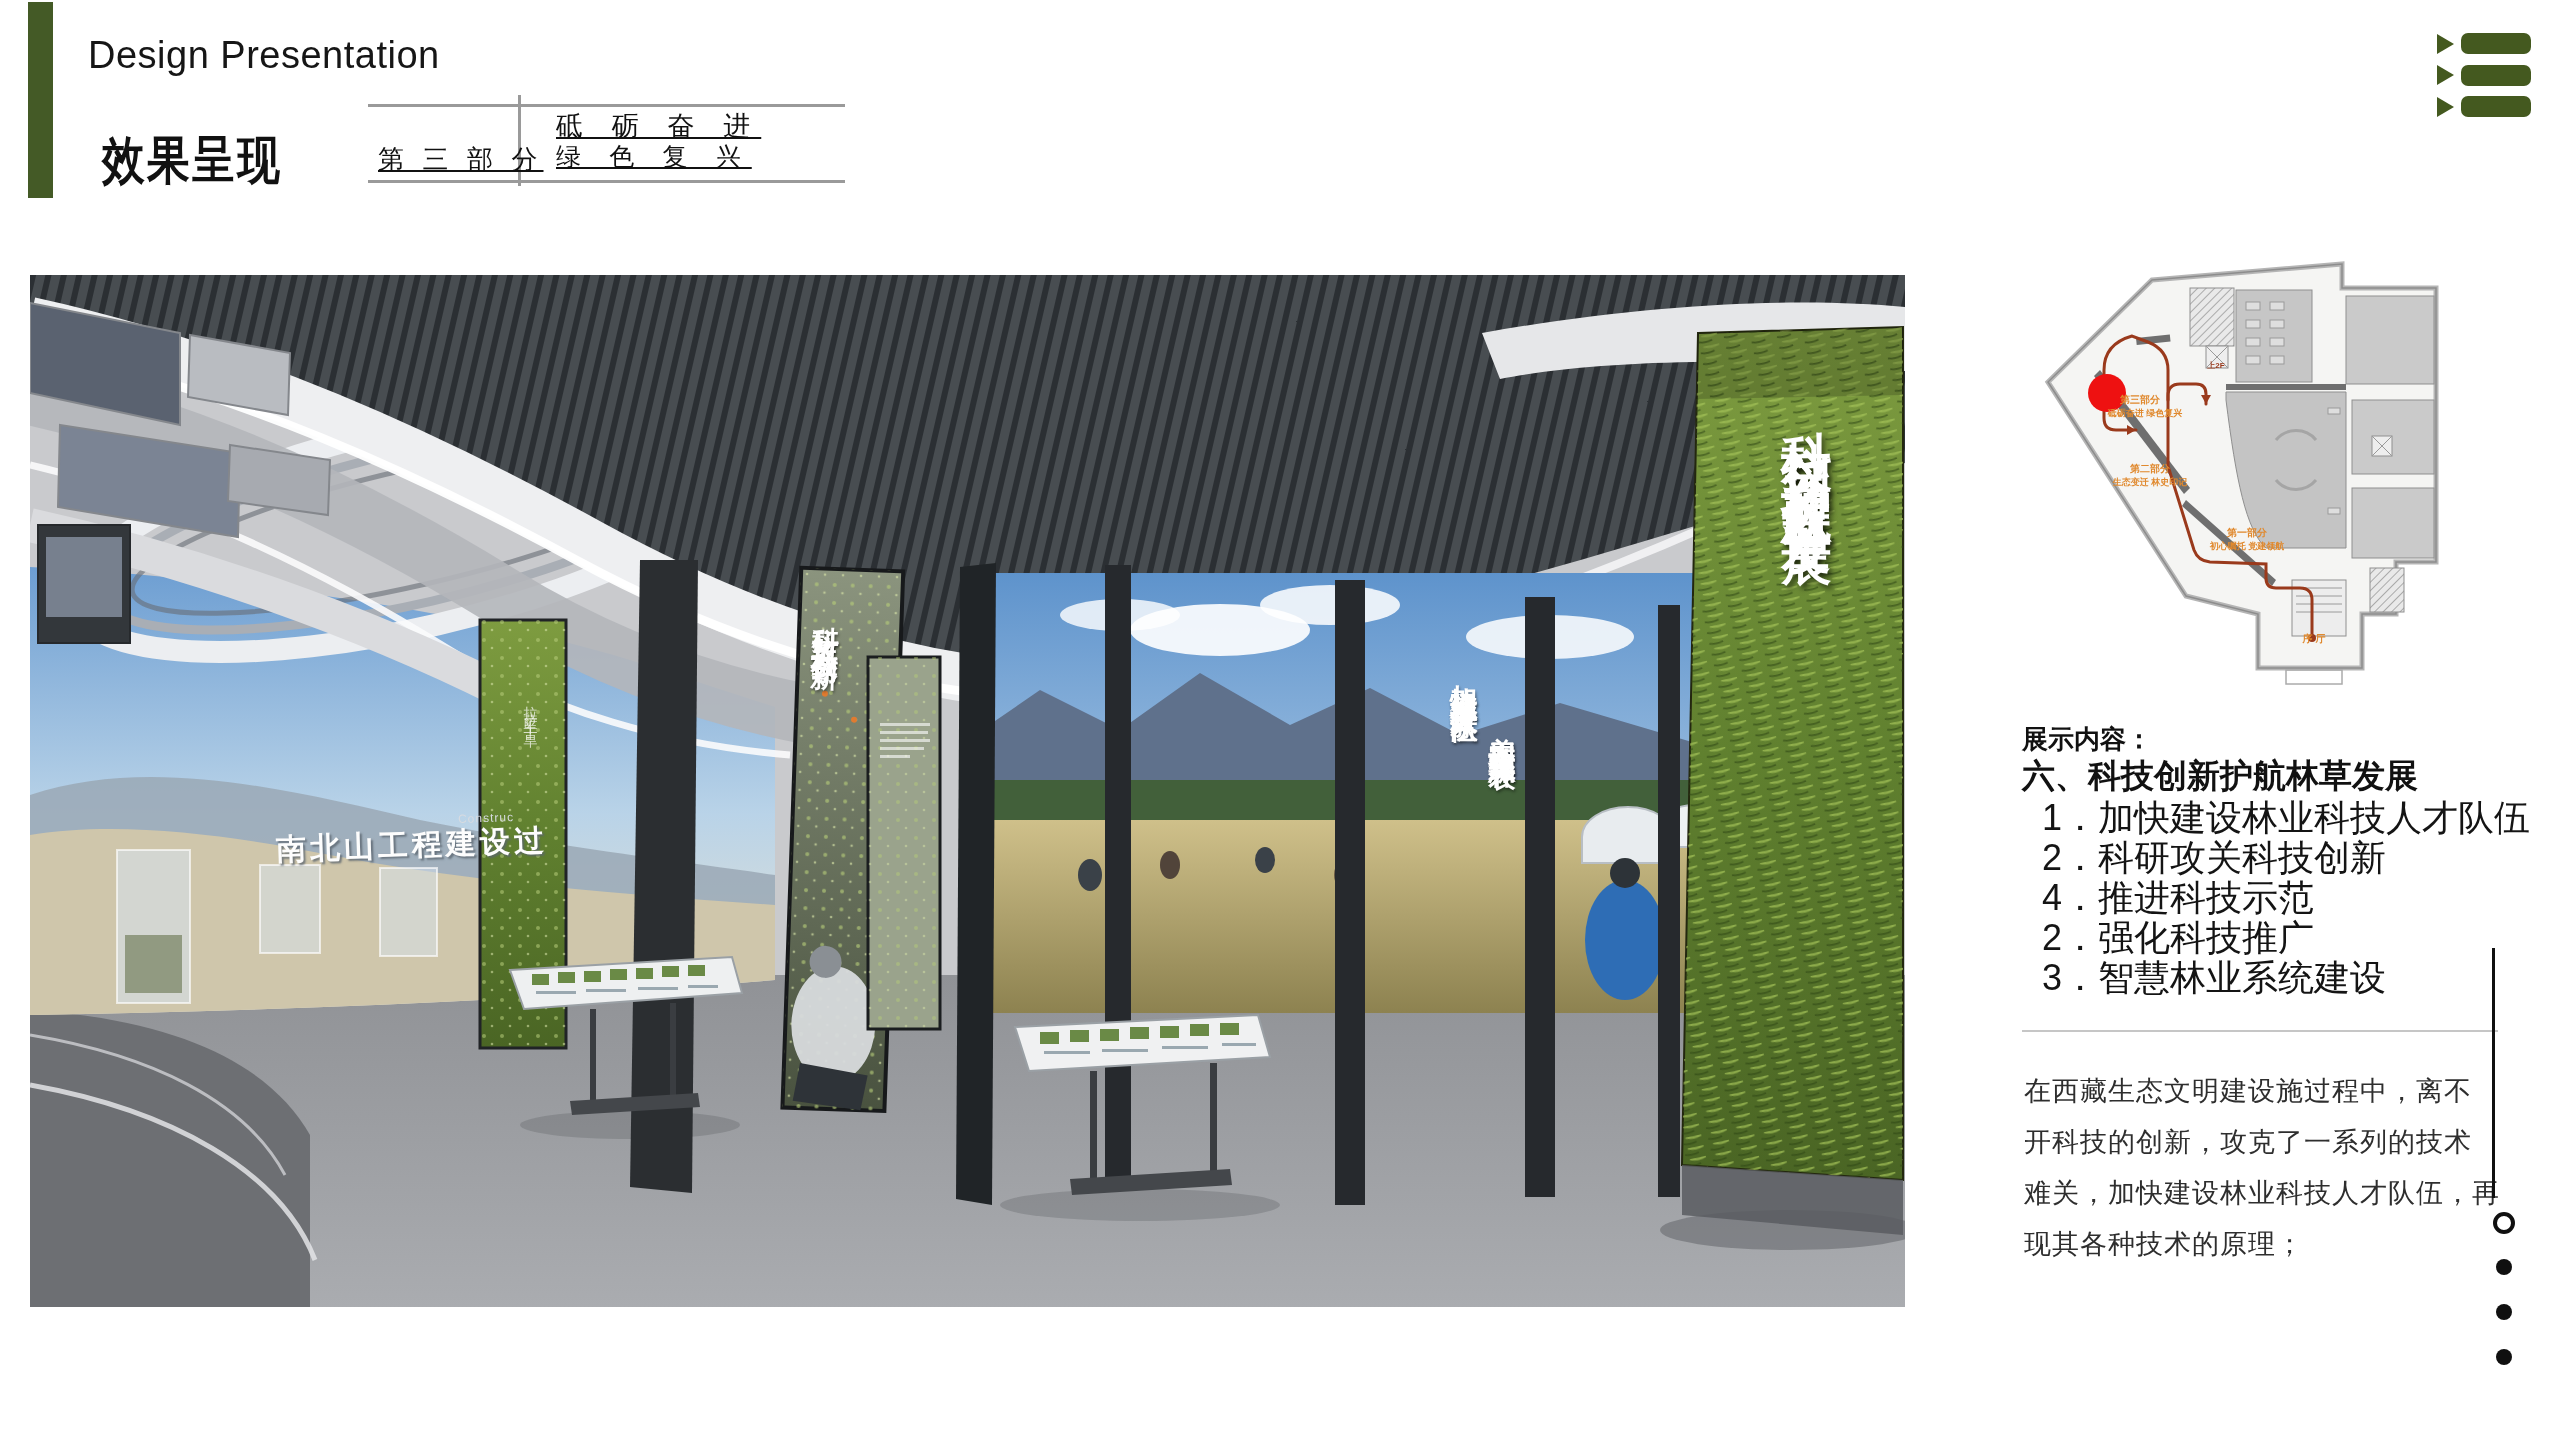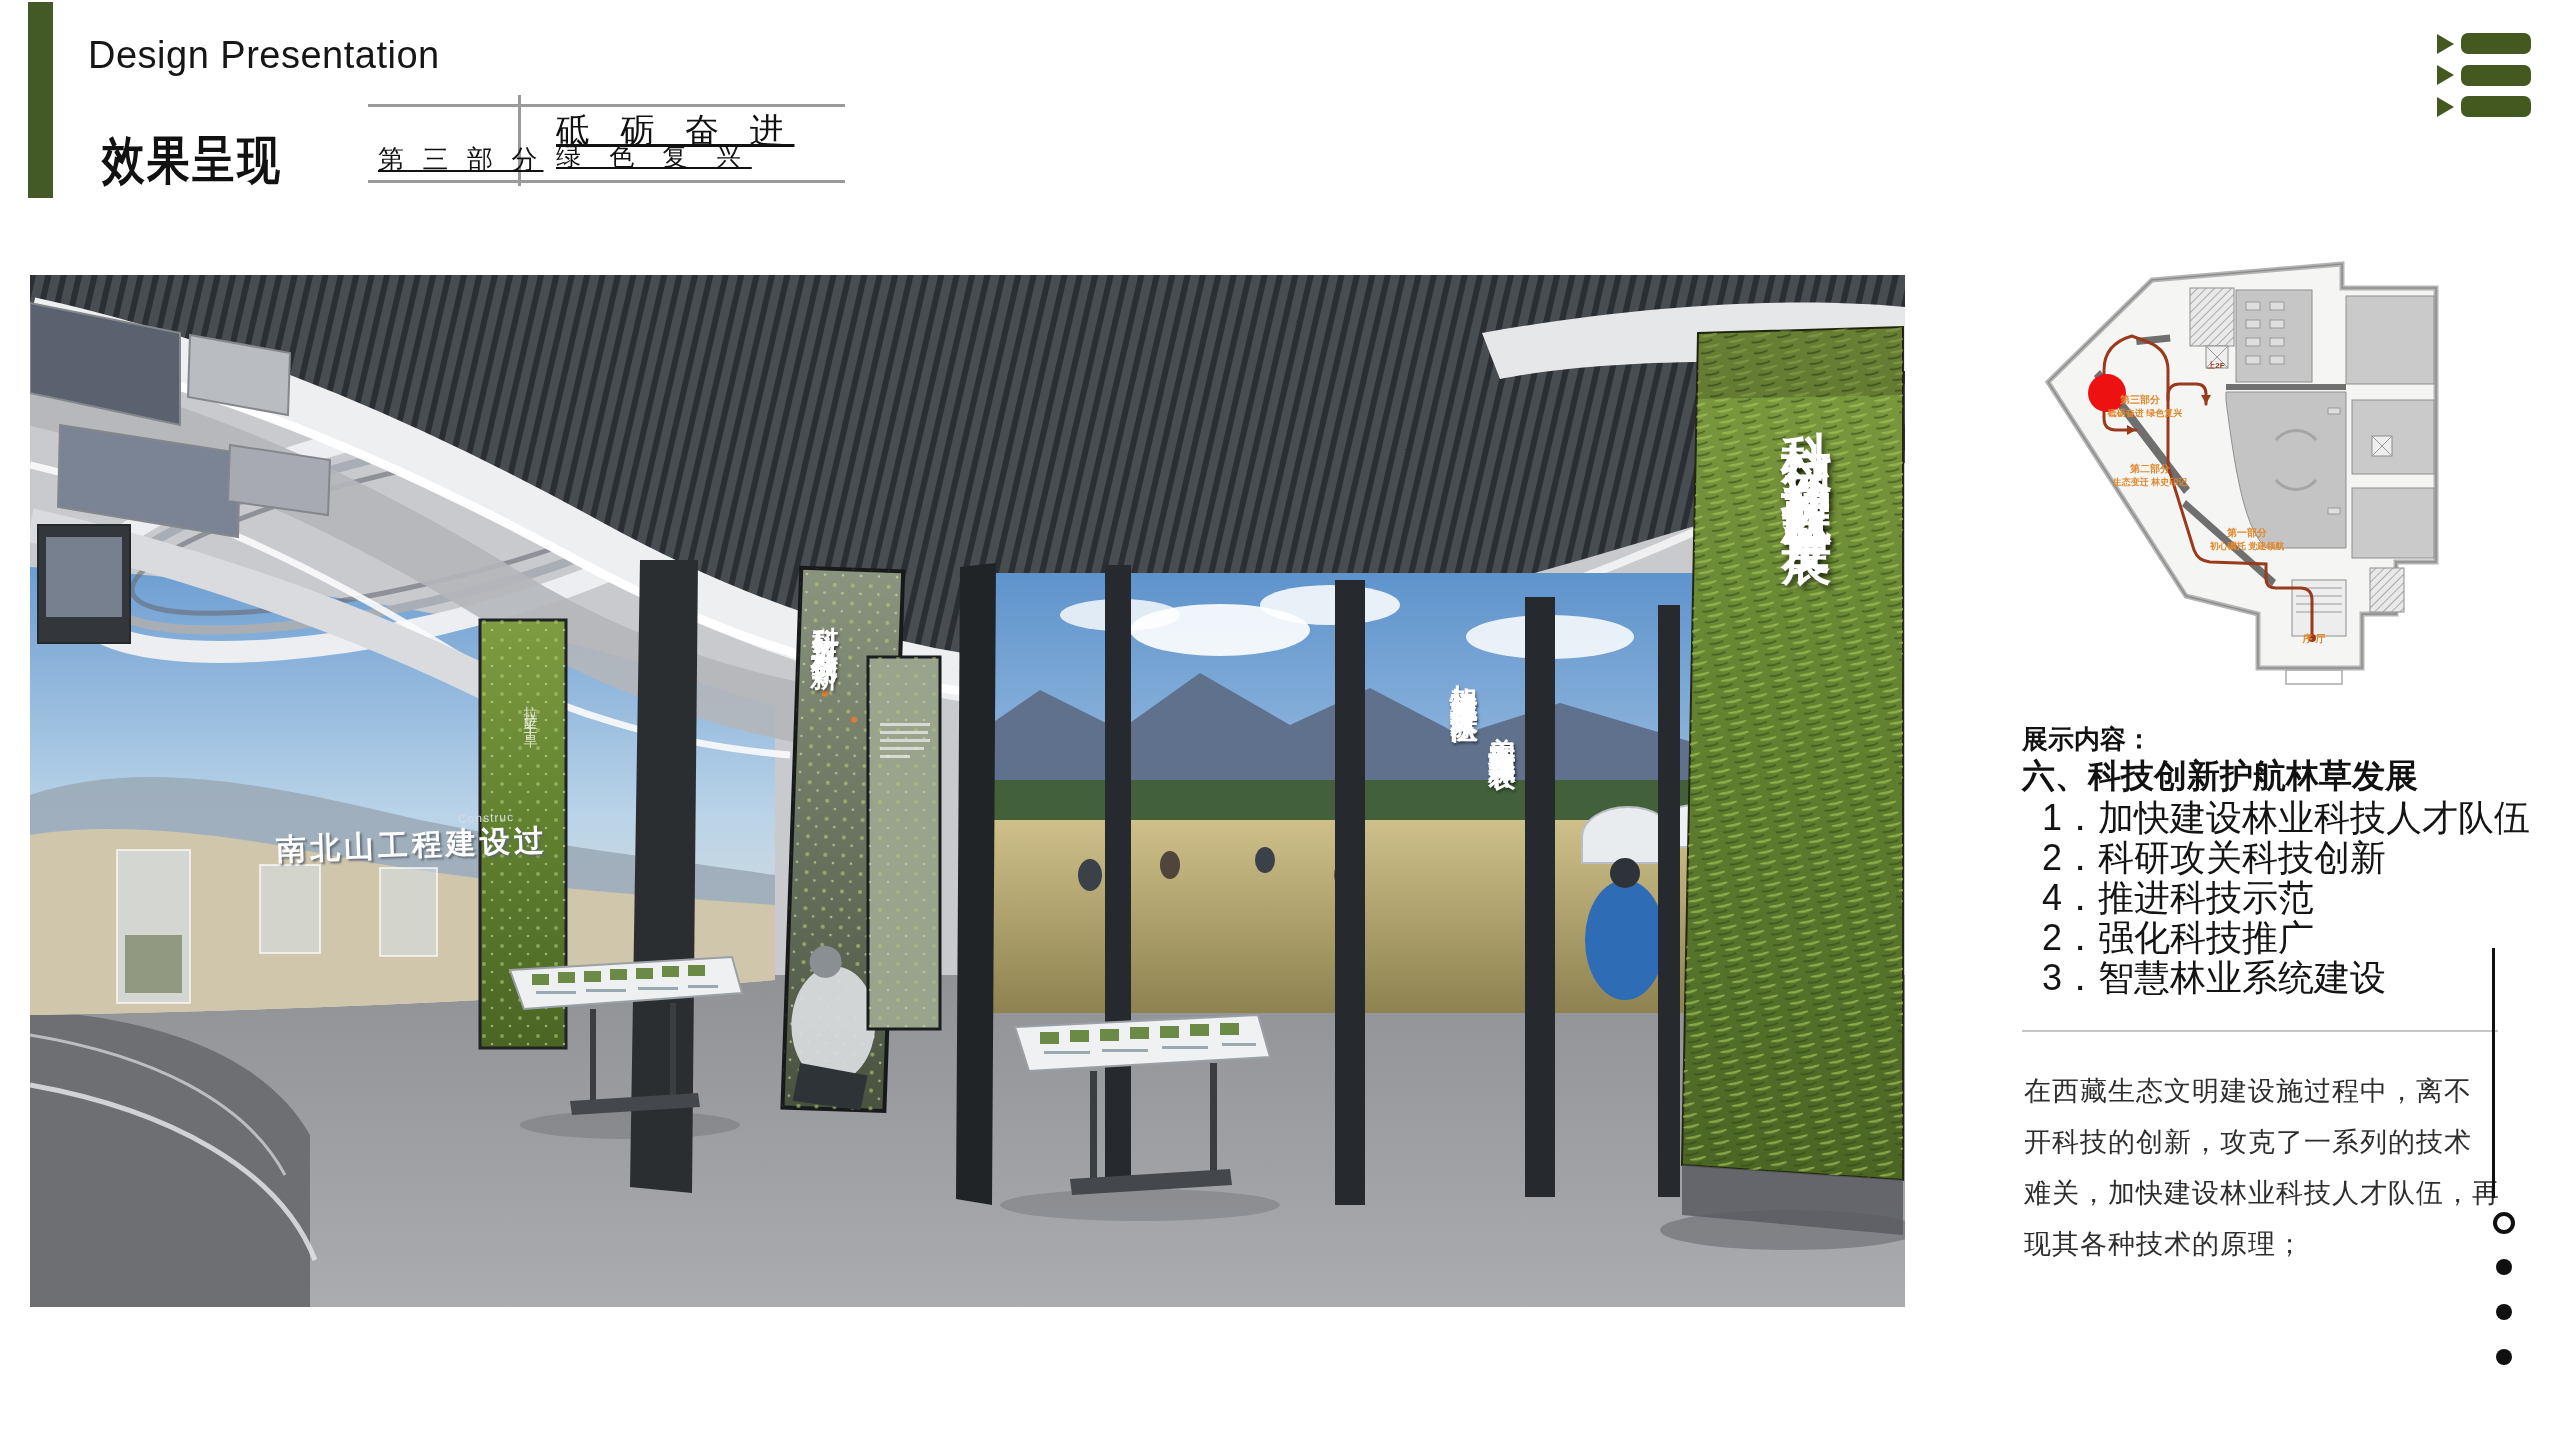--- a/index.html
+++ b/index.html
@@ -10,21 +10,21 @@
   
   .accent-bar{left:28px;top:2px;width:25px;height:196px;background:#445a26;}
   .en-title{left:88px;top:34px;font-size:38px;color:#161616;letter-spacing:0.5px;}
   .cn-title{left:102px;top:126px;font-size:52px;font-weight:900;letter-spacing:3px;
             transform:scaleX(.82);transform-origin:left center;white-space:nowrap;}
   .part-table{left:368px;top:104px;width:477px;height:73px;
               border-top:3px solid #9a9a9a;border-bottom:3px solid #9a9a9a;}
   .part-divider{left:518px;top:95px;width:3px;height:91px;background:#9a9a9a;}
   .part-label{left:378px;top:142px;width:136px;font-size:26px;letter-spacing:6px;
               font-family:"Liberation Serif",serif;text-decoration:underline;white-space:nowrap;}
-  .slogan1{left:556px;top:108px;font-size:34px;letter-spacing:11px;
+  .slogan1{left:556px;top:108px;font-size:27px;letter-spacing:11px;
            font-family:"Liberation Serif",serif;text-decoration:underline;white-space:nowrap;text-align:center;}
   .slogan2{left:556px;top:140px;font-size:25px;letter-spacing:11px;
            font-family:"Liberation Serif",serif;text-decoration:underline;white-space:nowrap;}
 
   
   .toc-icon{left:2437px;top:33px;width:96px;height:84px;display:flex;flex-direction:column;justify-content:space-between;}
   .toc-row{display:flex;align-items:center;height:21px;}
   .toc-tri{width:0;height:0;border-left:17px solid #44591f;border-top:10px solid transparent;border-bottom:10px solid transparent;}
   .toc-bar{width:70px;height:21px;background:#44591f;border-radius:7px;margin-left:7px;}
 

